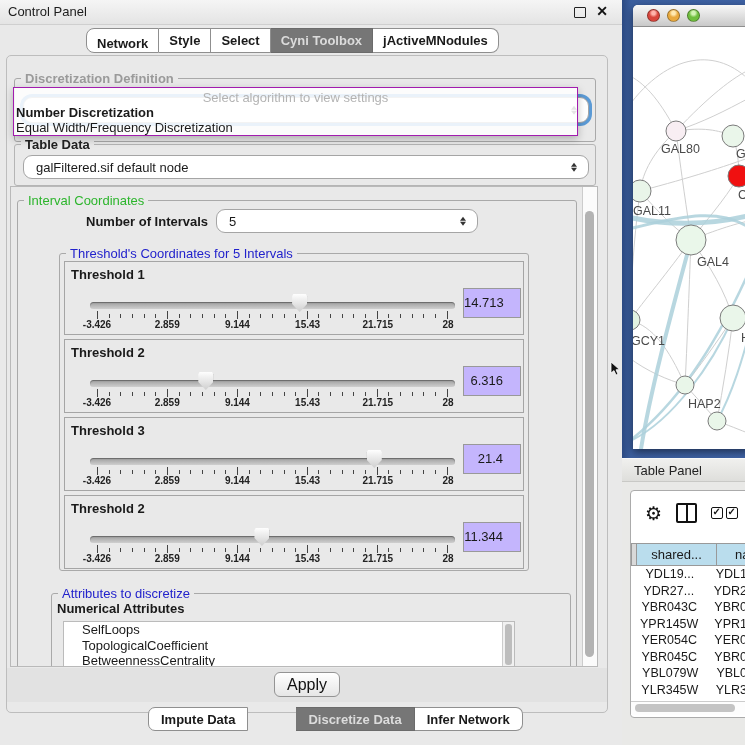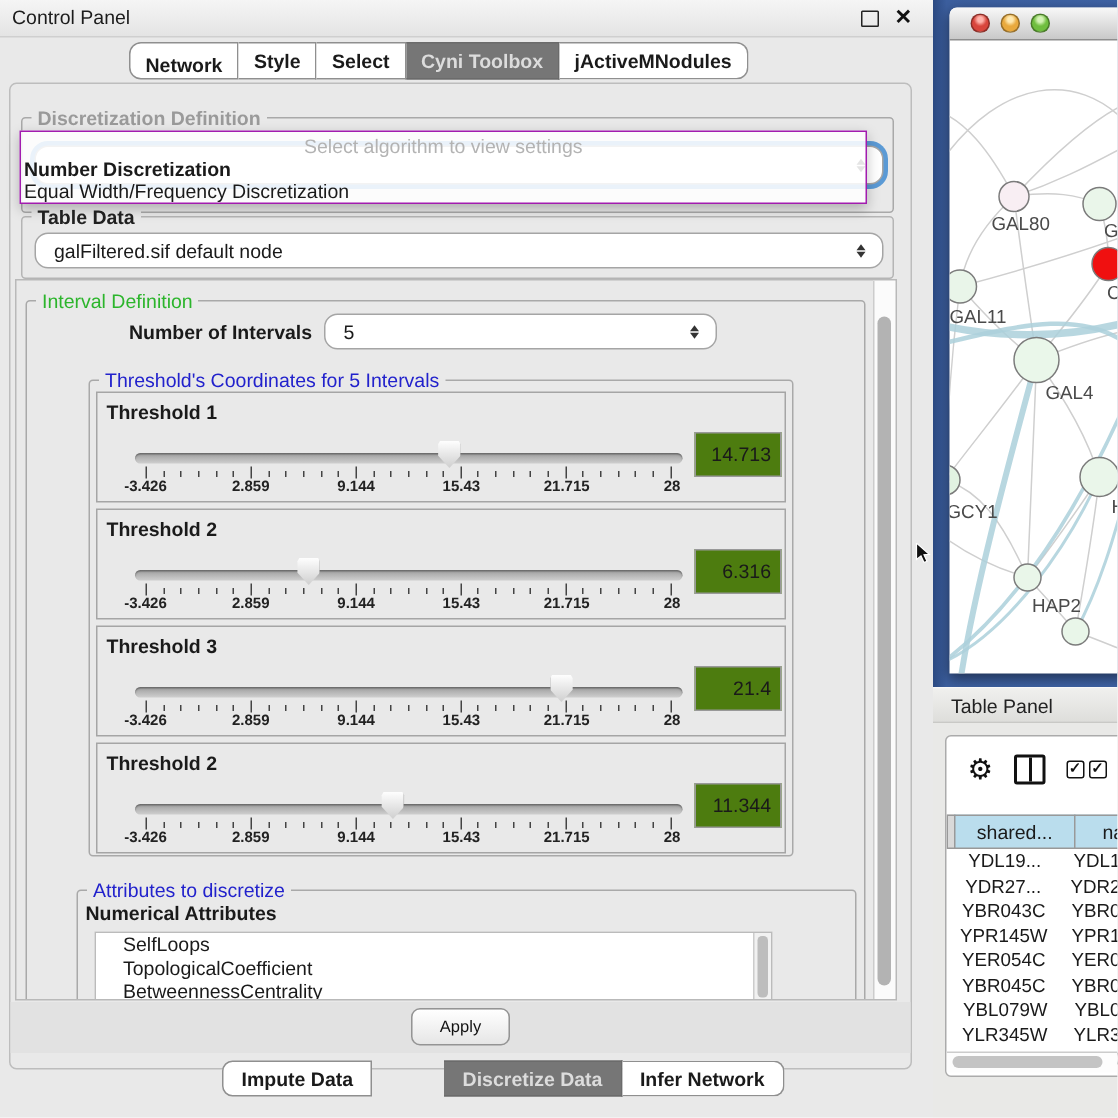--- a/index.html
+++ b/index.html
@@ -69,33 +69,33 @@
          background:linear-gradient(#9d9d9d,#cfcfcf);box-shadow:inset 0 1px 1px rgba(0,0,0,.35);}
   .thumb{position:absolute;top:32px;width:15px;height:18px;
          background:linear-gradient(#fefefe,#cfcfcf);
          clip-path:polygon(8% 0,92% 0,100% 12%,100% 55%,50% 100%,0 55%,0 12%);
          filter:drop-shadow(0 0 1px #777);}
   .ticks{position:absolute;left:7px;right:7px;top:49px;height:9px;display:flex;justify-content:space-between;align-items:flex-start;}
   .tick{width:1px;height:4px;background:#444;margin-top:3px;}
   .tick.major{height:8px;margin-top:0;}
   .tick-labels{position:absolute;left:0;right:0;top:57px;height:13px;}
   .tlab{position:absolute;width:52px;text-align:center;font-size:10px;font-weight:700;color:#222;}
-  .value-box{position:absolute;left:398px;top:26px;width:58px;height:30px;background:#4d7c0f;border:1px solid #999;
-             box-sizing:border-box;line-height:28px;text-align:right;padding-right:6px;font-size:13px;}
+  .value-box{position:absolute;left:398px;top:26px;width:58px;height:30px;background:#c4b5fd;border:1px solid #999;
+             box-sizing:border-box;line-height:28px;text-align:right;padding-right:17px;font-size:13px;}
 
   
   .attr-list{position:absolute;left:52px;top:434px;width:452px;height:47px;background:#fff;border:1px solid #bbb;box-sizing:border-box;overflow:hidden;}
   .attr-item{padding:1px 0 0 18px;line-height:14.5px;white-space:nowrap;}
   .list-scrollbar{position:absolute;right:0;top:0;bottom:0;width:11px;background:#f1f1f1;border-left:1px solid #ccc;}
   .list-thumb{position:absolute;left:1.5px;top:2px;bottom:2px;width:7px;border-radius:3px;background:#bdbdbd;}
 
   .apply-row{left:7px;top:668px;width:600px;height:34px;background:#e2e2e2;}
   .apply-btn{position:absolute;left:50%;top:4px;transform:translateX(-50%);width:66px;height:25px;
              background:linear-gradient(#ffffff,#e6e6e6);border:1px solid #949494;border-radius:6px;
-             font-family:inherit;font-size:11px;color:#111;}
+             font-family:inherit;font-size:16px;color:#111;}
 
   .bottom-tabs{left:148px;top:707px;height:24px;display:flex;}
   .btab{height:24px;line-height:24px;text-align:center;font-weight:600;background:#fff;border:1px solid #8f8f8f;
         border-left:none;padding:0 12px;box-sizing:border-box;}
   .btab.first{border-left:1px solid #8f8f8f;border-radius:7px 0 0 7px;}
   .btab.last{border-radius:0 7px 7px 0;}
   .btab.selected{background:var(--selected_tab_bg);color:var(--selected_tab_text);border-color:#6b6b6b;margin-left:48px;}
 
   
   .desktop{left:622px;top:0;width:123px;height:458px;
@@ -199,21 +199,21 @@
     <span class="g-title dark">Table Data</span>
     <div class="combo" style="left:8px;top:10px;width:566px;height:24px;">
       <span class="combo-text">galFiltered.sif default node</span>
       <span class="spin"></span>
     </div>
   </div>
 
   <div class="abs scrollpane">
 
     <div class="group" style="left:6px;top:13px;width:560px;height:500px;">
-      <span class="g-title green">Interval Definition</span>
+      <span class="g-title green">Interval Coordinates</span>
     </div>
 
     <div class="abs noi-label bold">Number of Intervals</div>
     <div class="combo" style="left:205px;top:22px;width:262px;height:24px;">
       <span class="combo-text">5</span>
       <span class="spin"></span>
     </div>
 
     <div class="group" style="left:48px;top:66px;width:470px;height:318px;">
       <span class="g-title blue">Threshold's Coordinates for 5 Intervals</span>

